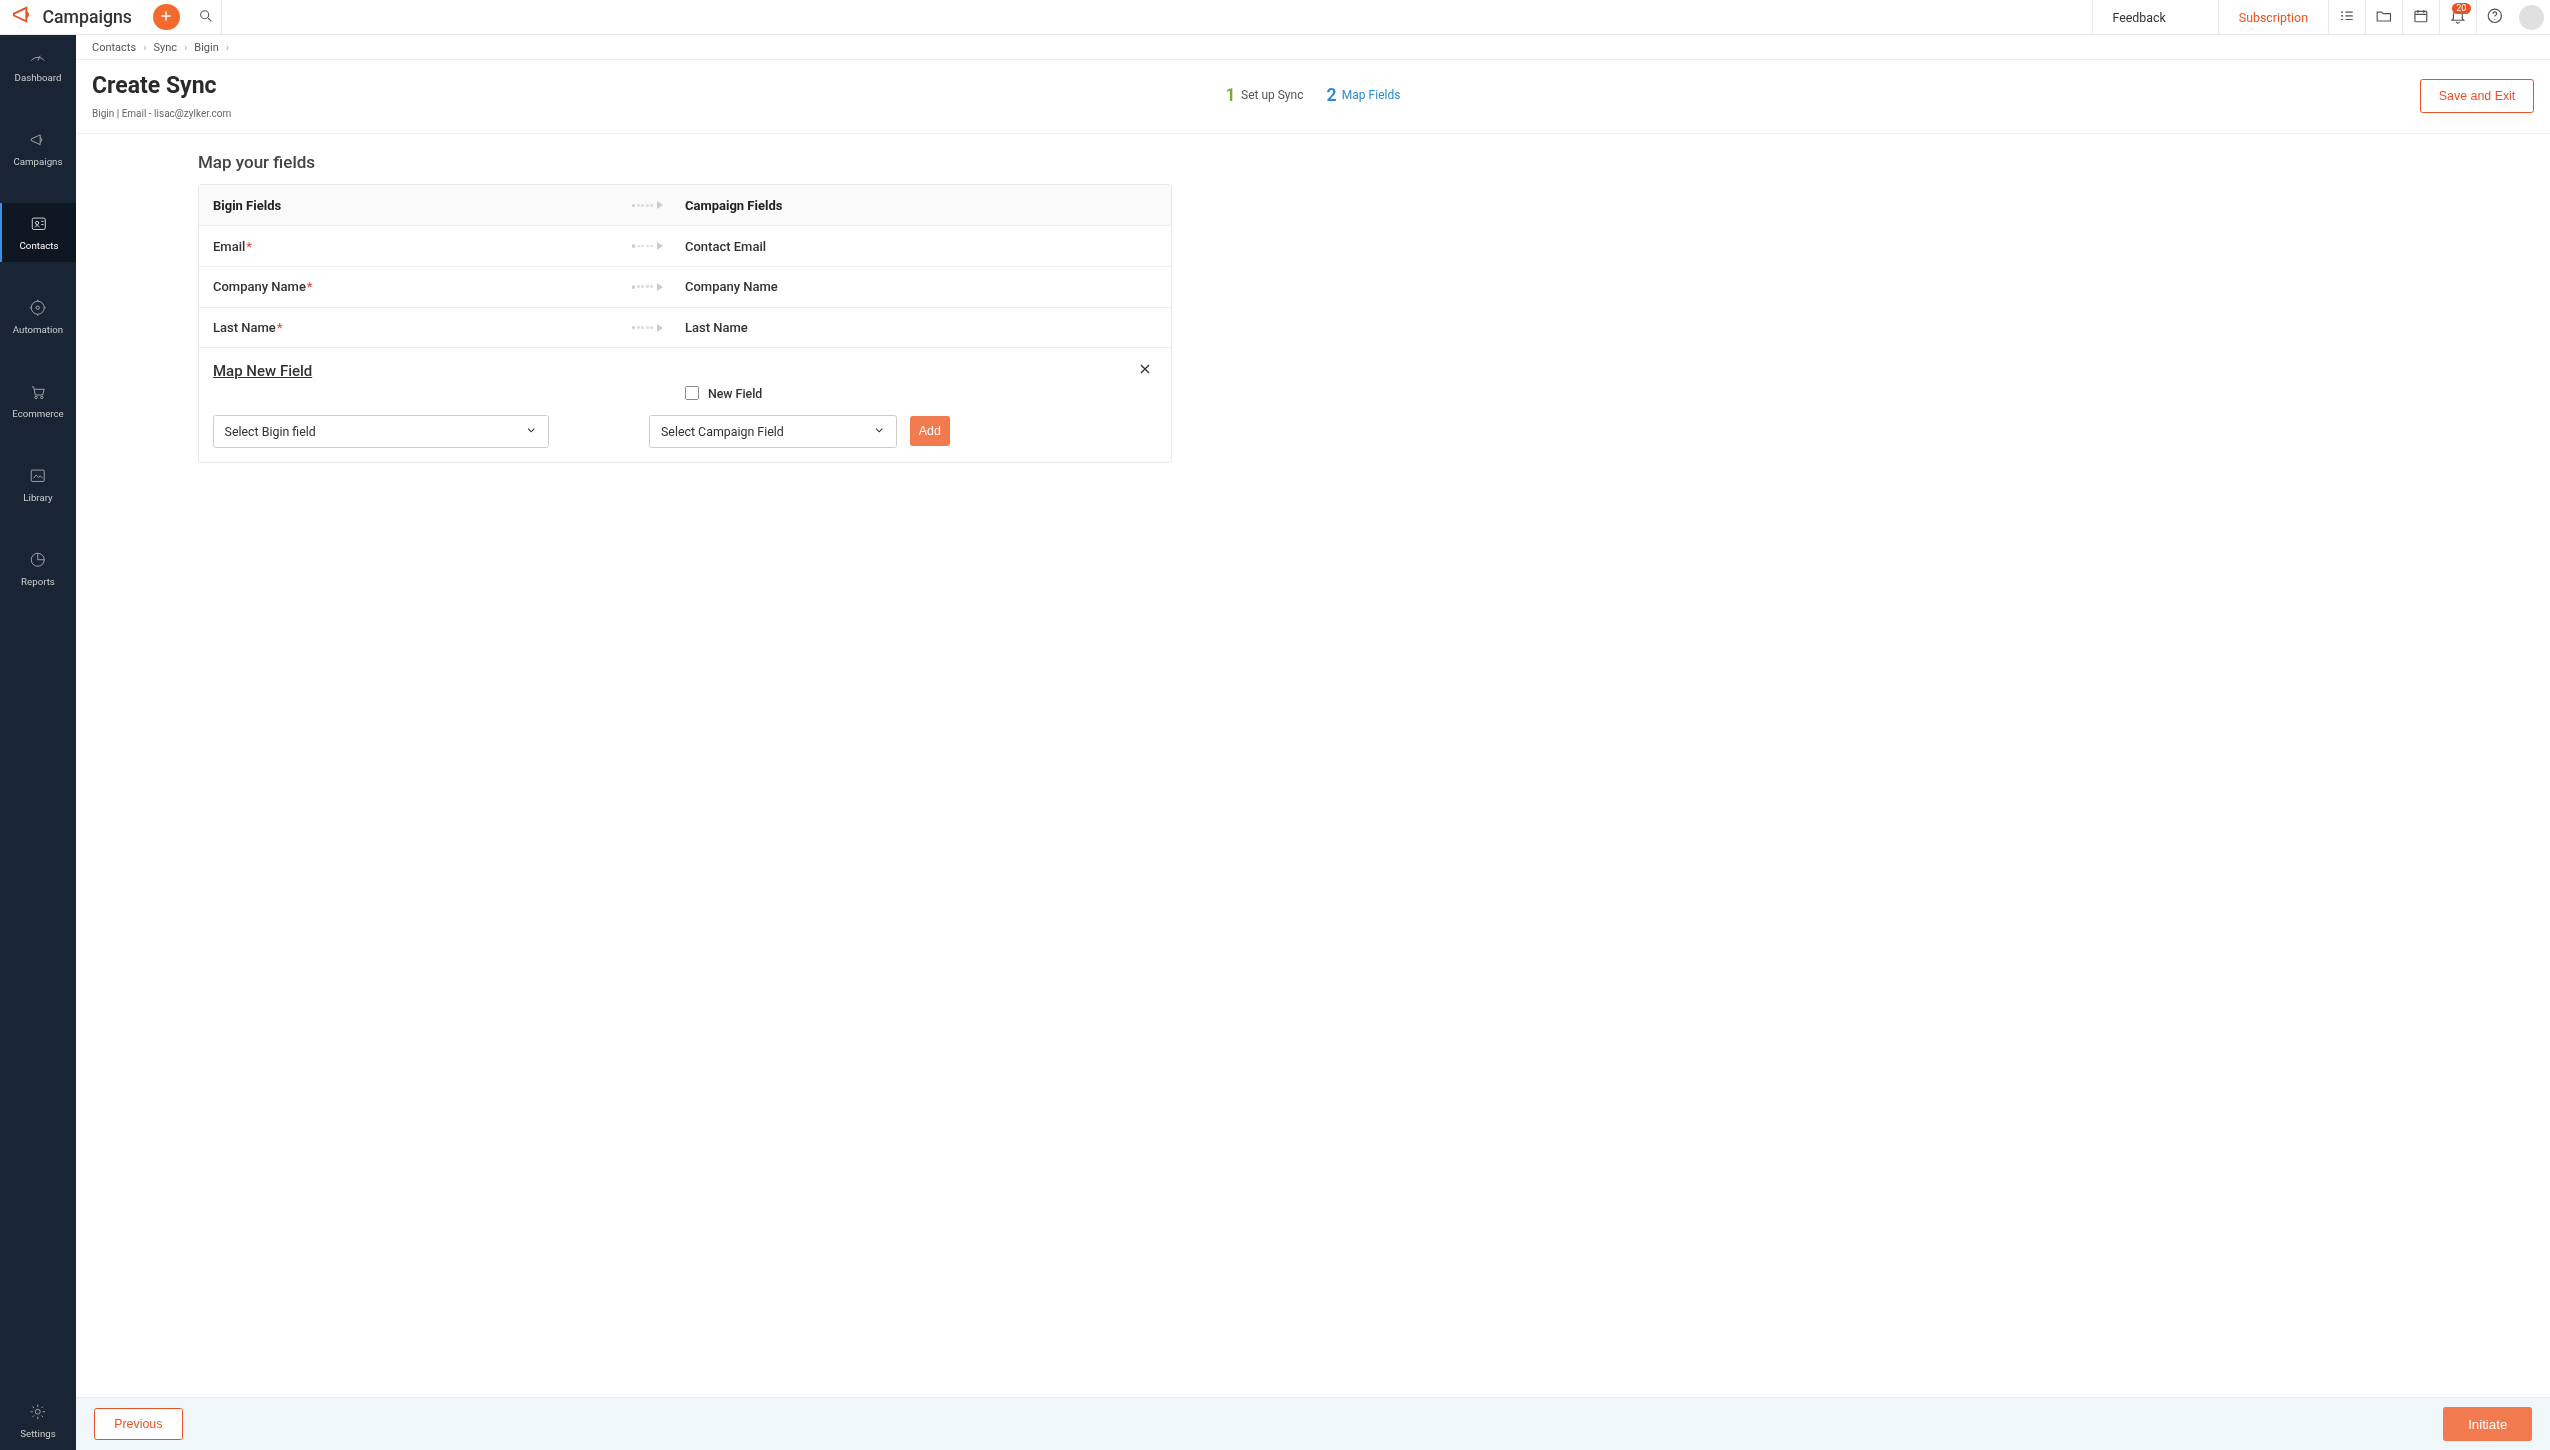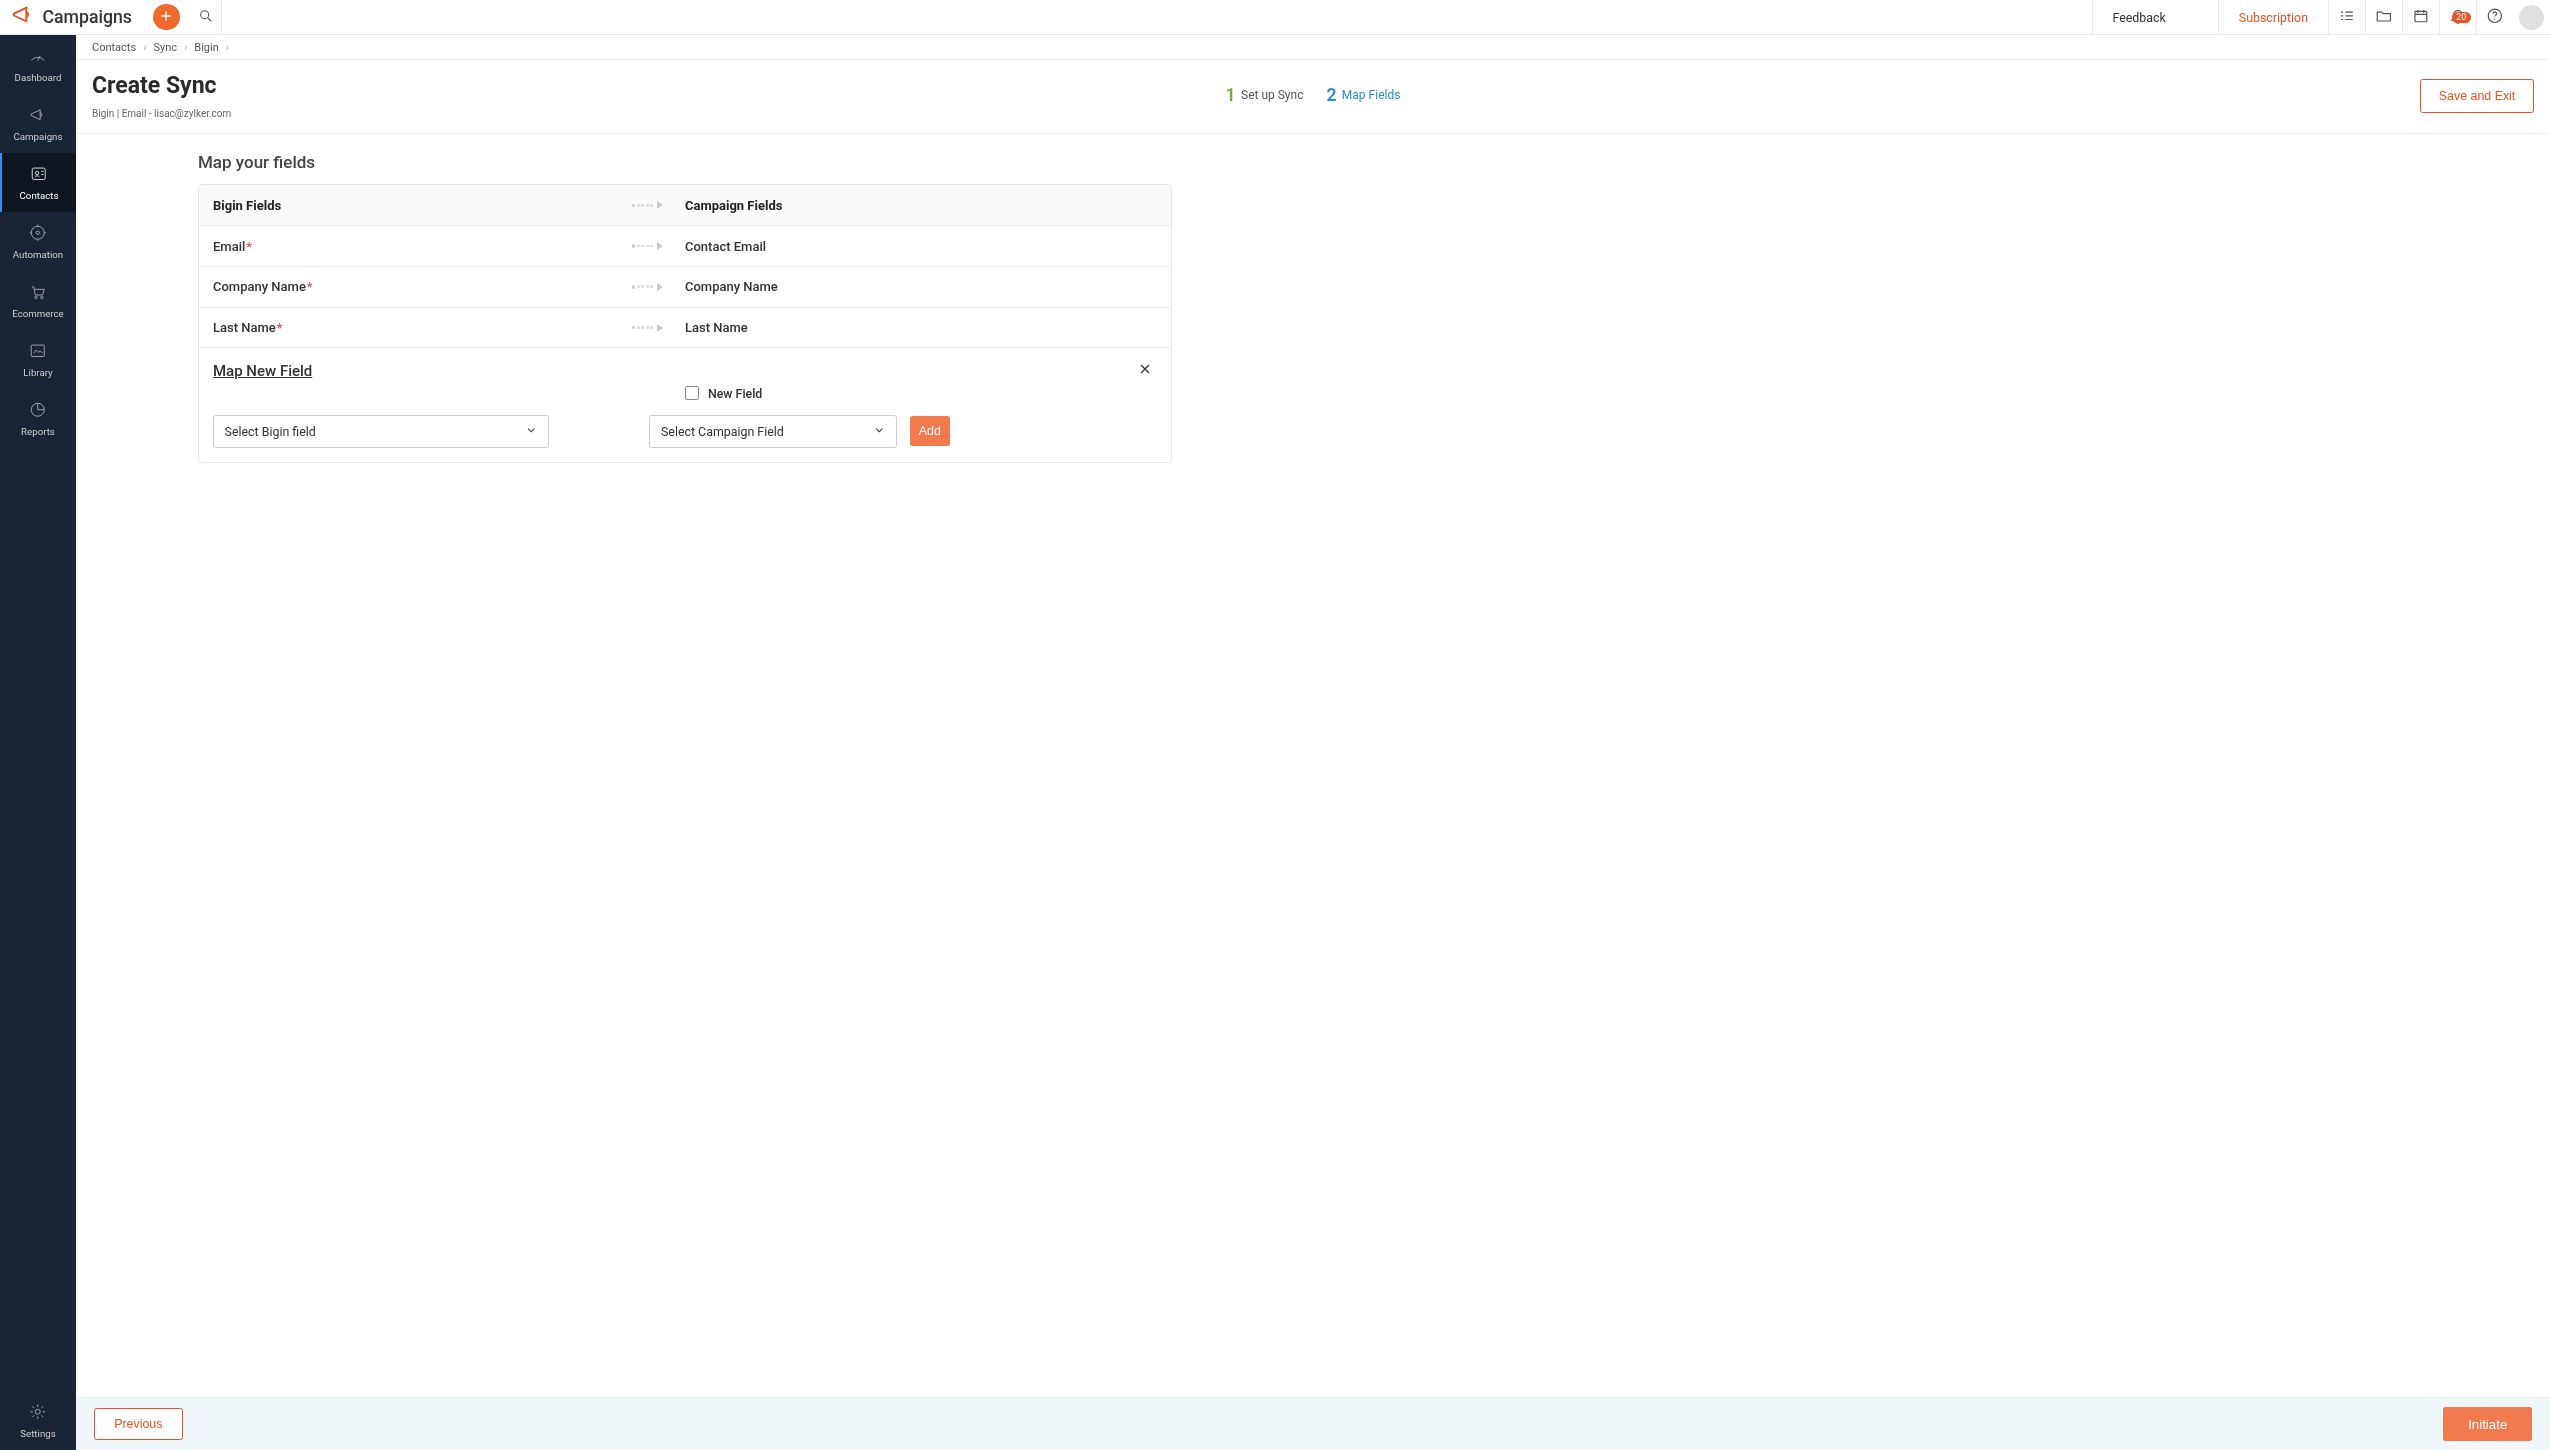--- a/index.html
+++ b/index.html
@@ -9,28 +9,28 @@
     .top-header { display: flex; align-items: center; height: 35px; border-bottom: 0.9px solid #e8e8e8; }
     .brand { display: flex; align-items: center; padding: 0 10.6px; gap: 8.9px; }
     .brand-name { font-size: 17.7px; font-weight: 500; color: #333; }
     .plus-btn { width: 26.6px; height: 26.6px; background: #f26a2e; border-radius: 50%; display: flex; align-items: center; justify-content: center; margin-left: 10.6px; cursor: pointer; }
     .plus-btn svg { width: 14px; height: 14px; fill: #fff; }
     .search-btn { width: 32px; height: 35px; display: flex; align-items: center; justify-content: center; border-right: 0.9px solid #e8e8e8; margin-left: 10.6px; cursor: pointer; }
     .flex-spacer { flex: 1; }
     .top-link { padding: 0 20px; height: 35px; display: flex; align-items: center; border-left: 0.9px solid #e8e8e8; cursor: pointer; color: #333; margin-left: 32px; }
     .top-link.highlight { color: #e85225; }
     .top-icon-btn { width: 37px; height: 35px; display: flex; align-items: center; justify-content: center; border-left: 0.9px solid #e8e8e8; cursor: pointer; position: relative; }
-    .notif-badge { position: absolute; top: 12px; right: 5.3px; background: #e85225; color: #fff; font-size: 8.9px; border-radius: 7px; padding: 0.9px 4.4px; }
+    .notif-badge { position: absolute; top: 3px; right: 5.3px; background: #e85225; color: #fff; font-size: 8.9px; border-radius: 7px; padding: 0.9px 4.4px; }
     .avatar { width: 25px; height: 25px; border-radius: 50%; background: #e0e0e0; }
 
     
     .layout { display: flex; height: calc(100vh - 35px); }
 
     
-    .sidebar { width: 76px; background: #192534; color: #ccc; display: flex; flex-direction: column; }
+    .sidebar { width: 76px; background: #192534; color: #ccc; display: flex; flex-direction: column; gap: 25px; }
     .sidebar-item { display: flex; flex-direction: column; align-items: center; justify-content: center; padding: 10.6px 0; cursor: pointer; font-size: 9.7px; gap: 5.3px; }
     .sidebar-item.active { background: #0d1621; border-left: 2.7px solid #3a8ee6; padding-left: 0; margin-left: 0px; color: #fff; }
     .sidebar-item svg { width: 19.5px; height: 19.5px; stroke: #bbb; fill: none; }
     .sidebar-item.active svg { stroke: #fff; }
     .sidebar-spacer { flex: 1; }
 
     
     .main { flex: 1; display: flex; flex-direction: column; background: #fff; }
 
     

